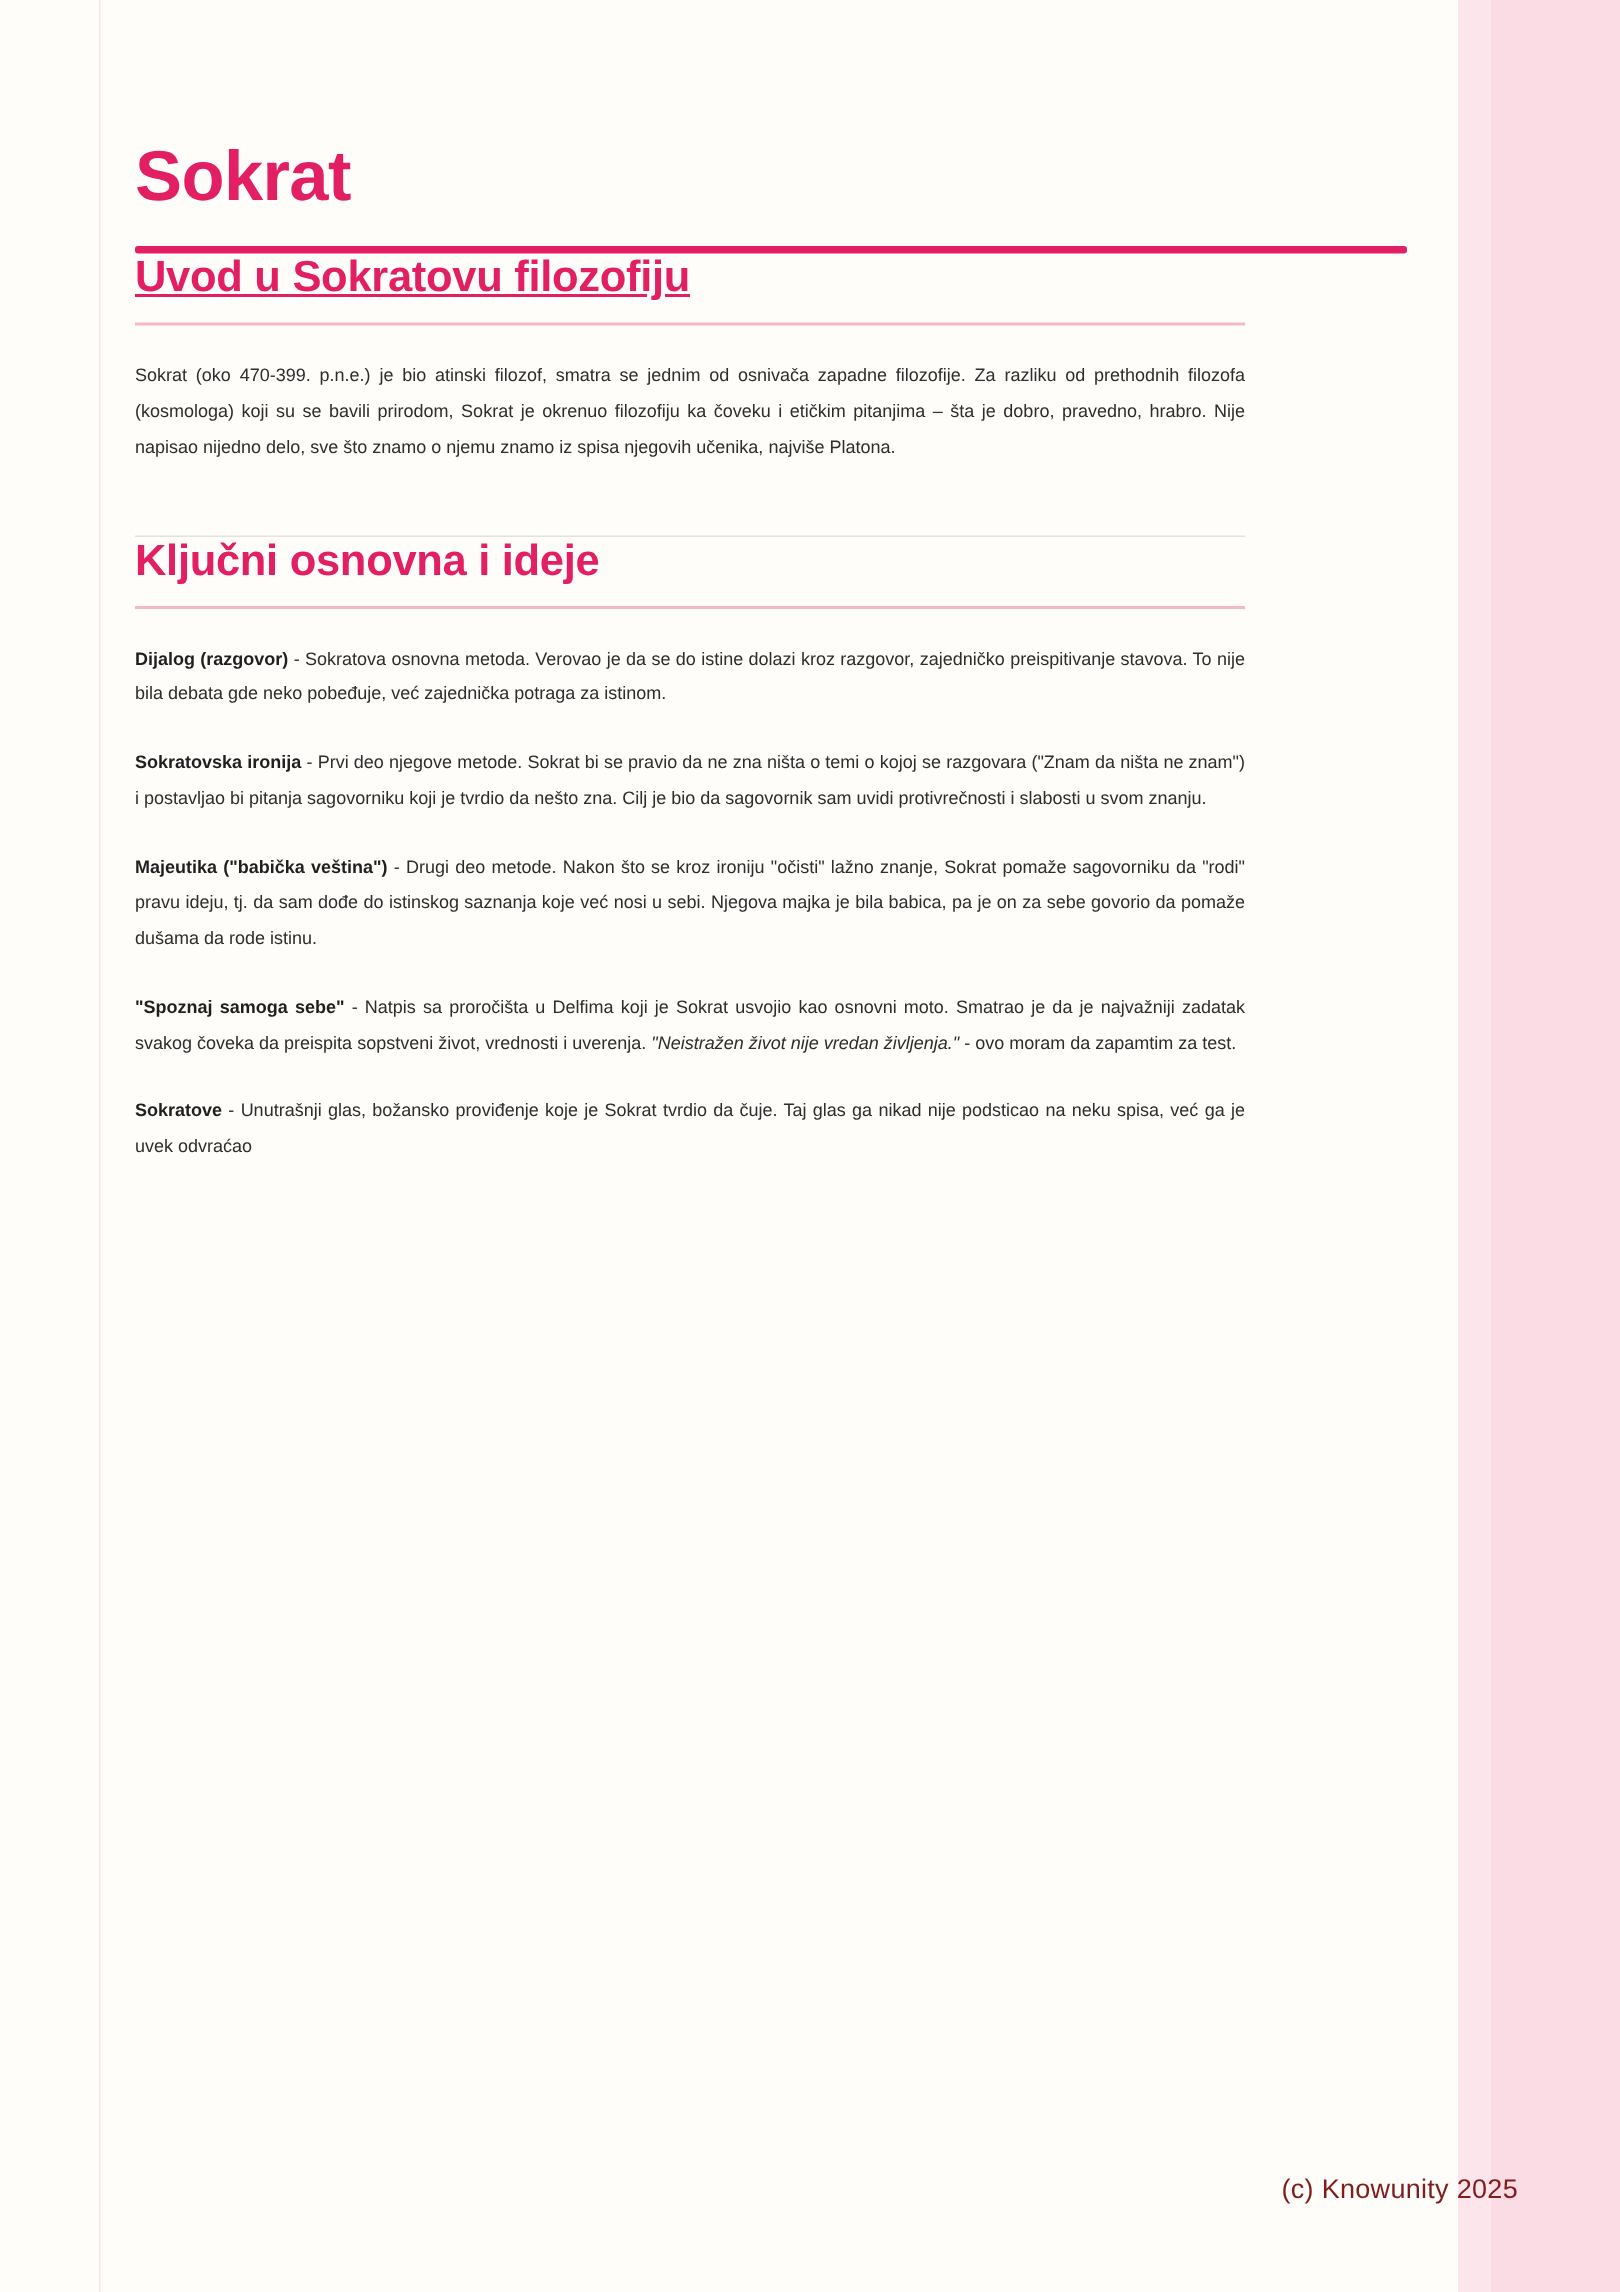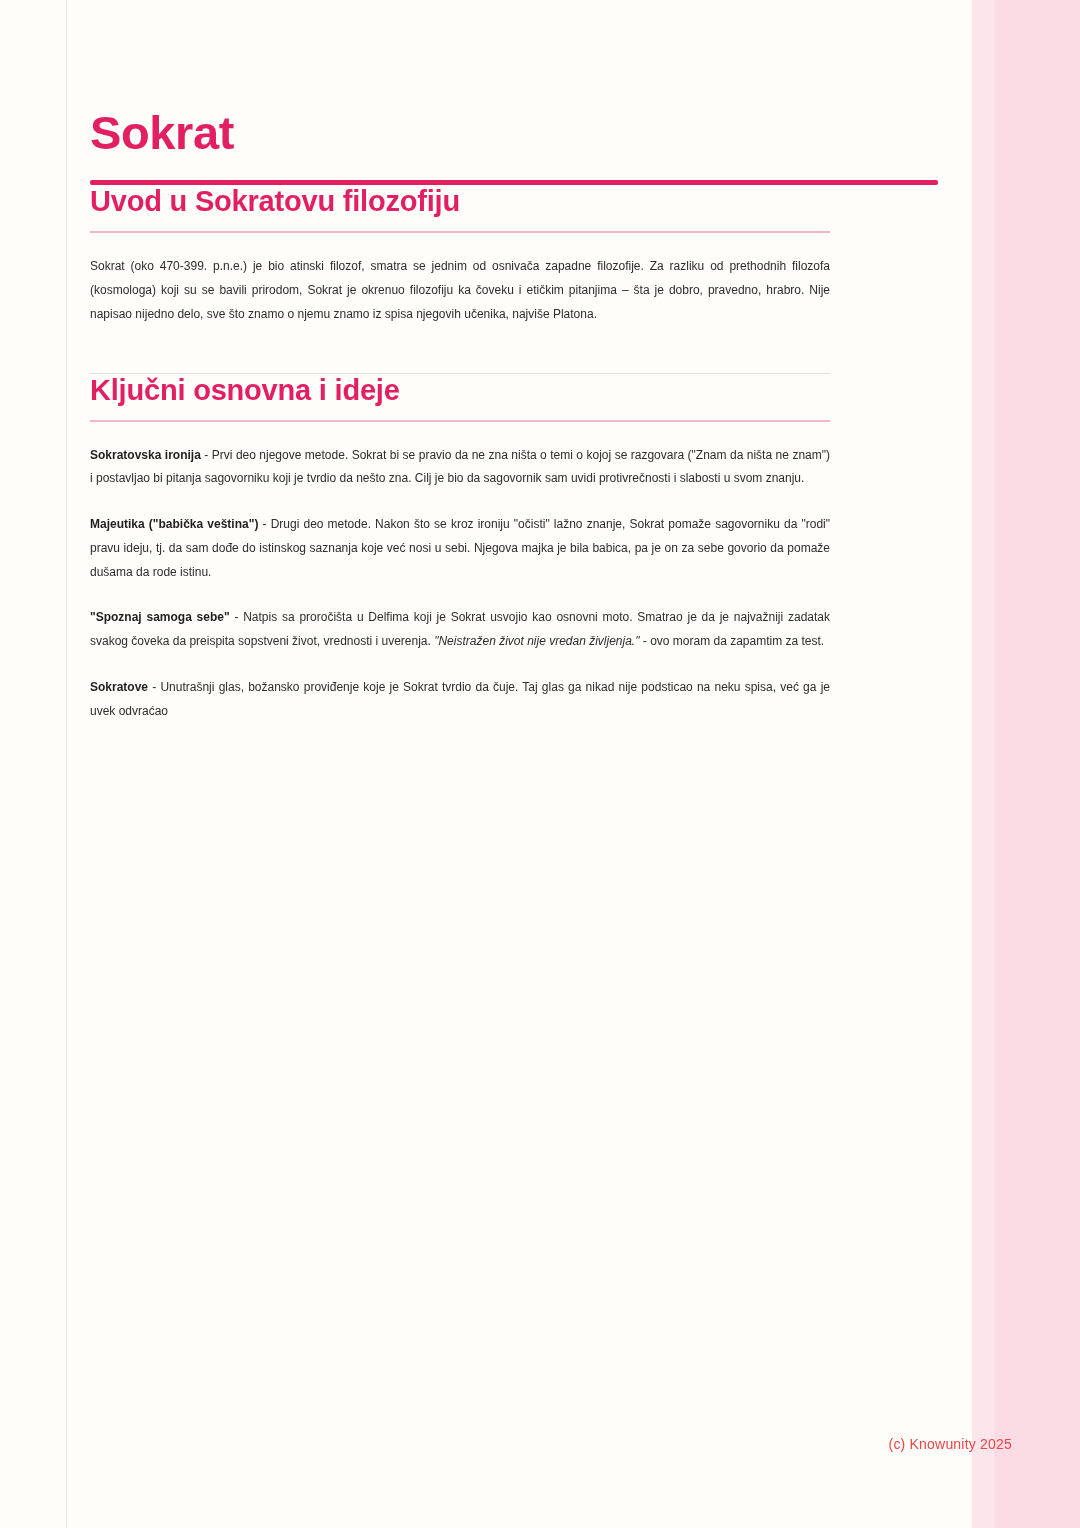--- a/index.html
+++ b/index.html
@@ -47,21 +47,21 @@
     position: absolute;
     left: 0;
     top: 0;
     width: 1080px;
     height: 1528px;
   }
 
   .content {
     position: absolute;
     left: 90px;
-    top: 16px;
+    top: 0;
     width: 746px;
   }
 
   h1.doc-title {
     font-size: 47px;
     font-weight: bold;
     color: #e31f63;
     margin: 0;
     padding-top: 92px;
     letter-spacing: -0.4px;
@@ -76,21 +76,21 @@
     border-radius: 2px;
   }
 
   h2.section-title {
     font-size: 29px;
     font-weight: bold;
     color: #e31f63;
     margin: 0;
     letter-spacing: -0.2px;
   }
-  .section-1 { margin-top: 52px; }
+  .section-1 { margin-top: 52px; text-decoration: underline; }
   .section-2 { margin-top: 52px; }
 
   .section-rule {
     margin-top: 13px;
     width: 740px;
     height: 2px;
     background: #f5b7cb;
   }
 
   p.body-text {
@@ -115,23 +115,23 @@
     font-weight: bold;
     color: #1f1f1f;
   }
   .italic {
     font-style: italic;
   }
 
   .watermark {
     position: absolute;
     right: 68px;
-    bottom: 76px;
-    font-size: 14px;
-    color: #ef4444;
+    bottom: 58px;
+    font-size: 18px;
+    color: #7f1d1d;
     letter-spacing: 0.2px;
   }
 </style>
 </head>
 <body>
 
 <div class="page">
 
   <div class="margin-rule"></div>
   <div class="right-strip"></div>
@@ -145,20 +145,23 @@
     <h2 class="section-title section-1">Uvod u Sokratovu filozofiju</h2>
     <div class="section-rule"></div>
 
     <p class="body-text">Sokrat (oko 470-399. p.n.e.) je bio atinski filozof, smatra se jednim od osnivača zapadne filozofije. Za razliku od prethodnih filozofa (kosmologa) koji su se bavili prirodom, Sokrat je okrenuo filozofiju ka čoveku i etičkim pitanjima – šta je dobro, pravedno, hrabro. Nije napisao nijedno delo, sve što znamo o njemu znamo iz spisa njegovih učenika, najviše Platona.</p>
 
     <div class="divider"></div>
 
     <h2 class="section-title section-2">Ključni osnovna i ideje</h2>
     <div class="section-rule"></div>
 
+    <p class="body-text">
+      <span class="term">Dijalog (razgovor)</span><span> - Sokratova osnovna metoda. Verovao je da se do istine dolazi kroz razgovor, zajedničko preispitivanje stavova. To nije bila debata gde neko pobeđuje, već zajednička potraga za istinom.</span>
+    </p>
 
     <p class="body-text tight">
       <span class="term">Sokratovska ironija</span><span> - Prvi deo njegove metode. Sokrat bi se pravio da ne zna ništa o temi o kojoj se razgovara ("Znam da ništa ne znam") i postavljao bi pitanja sagovorniku koji je tvrdio da nešto zna. Cilj je bio da sagovornik sam uvidi protivrečnosti i slabosti u svom znanju.</span>
     </p>
 
     <p class="body-text tight">
       <span class="term">Majeutika ("babička veština")</span><span> - Drugi deo metode. Nakon što se kroz ironiju "očisti" lažno znanje, Sokrat pomaže sagovorniku da "rodi" pravu ideju, tj. da sam dođe do istinskog saznanja koje već nosi u sebi. Njegova majka je bila babica, pa je on za sebe govorio da pomaže dušama da rode istinu.</span>
     </p>
 
 

